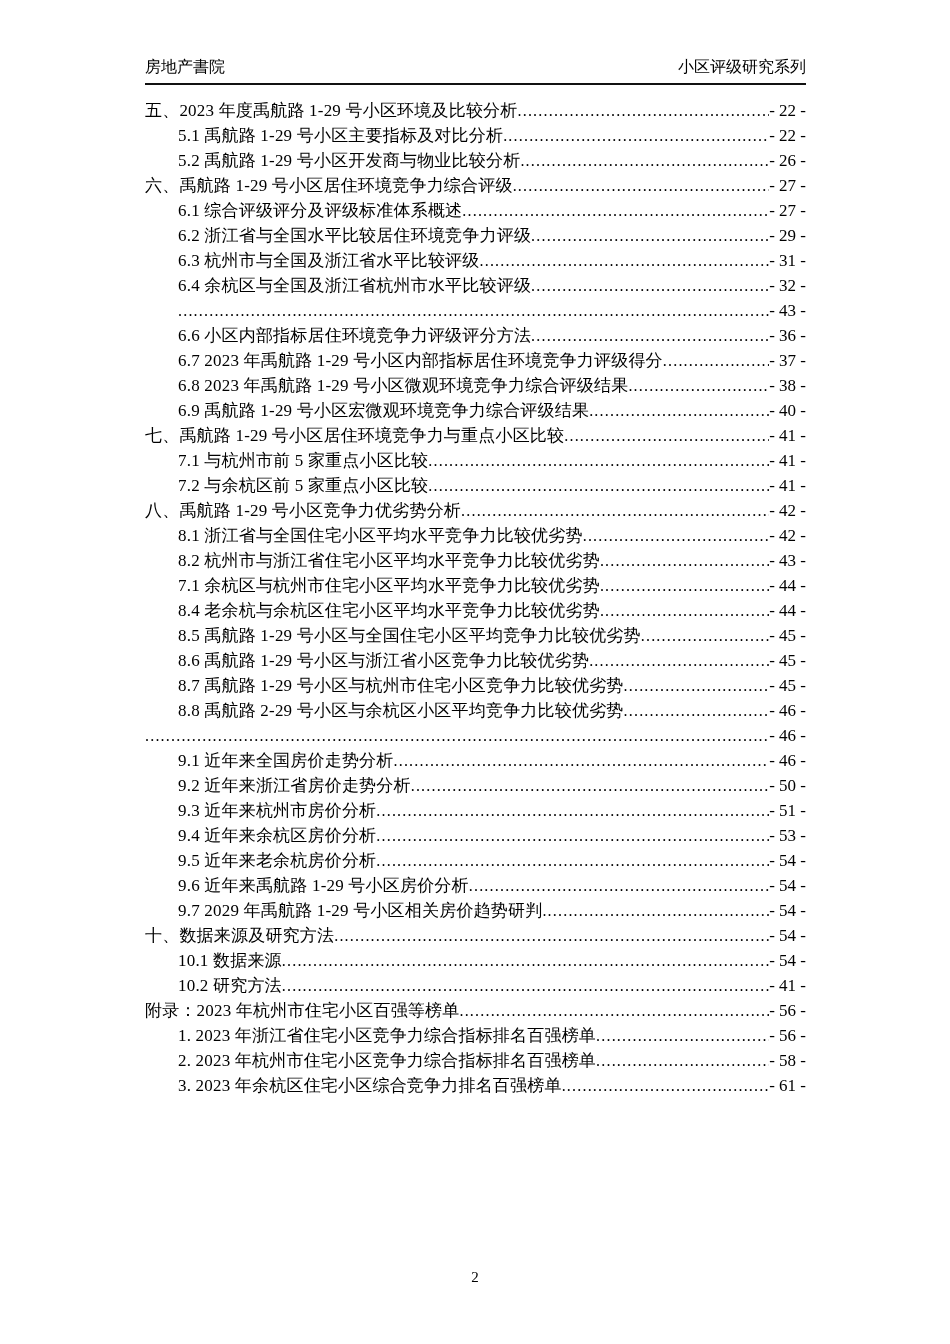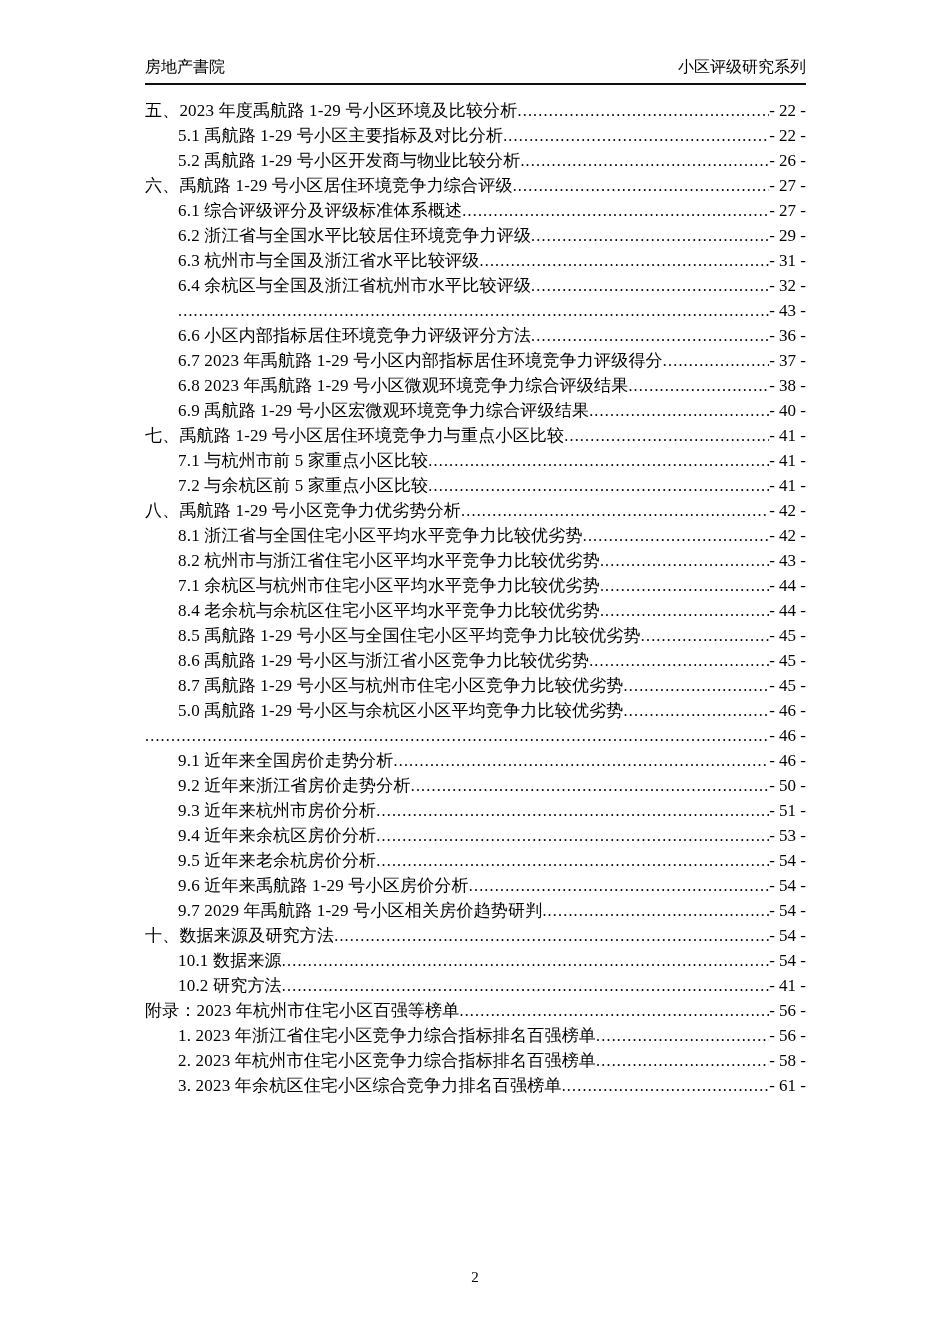--- a/index.html
+++ b/index.html
@@ -197,21 +197,21 @@
         <span class="toc-title">8.6 禹航路 1-29 号小区与浙江省小区竞争力比较优劣势</span>
         <span class="leader"></span>
         <span class="toc-page">- 45 -</span>
       </div>
       <div class="toc-row level-2">
         <span class="toc-title">8.7 禹航路 1-29 号小区与杭州市住宅小区竞争力比较优劣势</span>
         <span class="leader"></span>
         <span class="toc-page">- 45 -</span>
       </div>
       <div class="toc-row level-2">
-        <span class="toc-title">5.0 禹航路 1-29 号小区与余杭区小区平均竞争力比较优劣势</span>
+        <span class="toc-title">8.8 禹航路 2-29 号小区与余杭区小区平均竞争力比较优劣势</span>
         <span class="leader"></span>
         <span class="toc-page">- 46 -</span>
       </div>
       <div class="toc-row level-1">
         <span class="leader"></span>
         <span class="toc-page">- 46 -</span>
       </div>
       <div class="toc-row level-2">
         <span class="toc-title">9.1 近年来全国房价走势分析</span>
         <span class="leader"></span>

